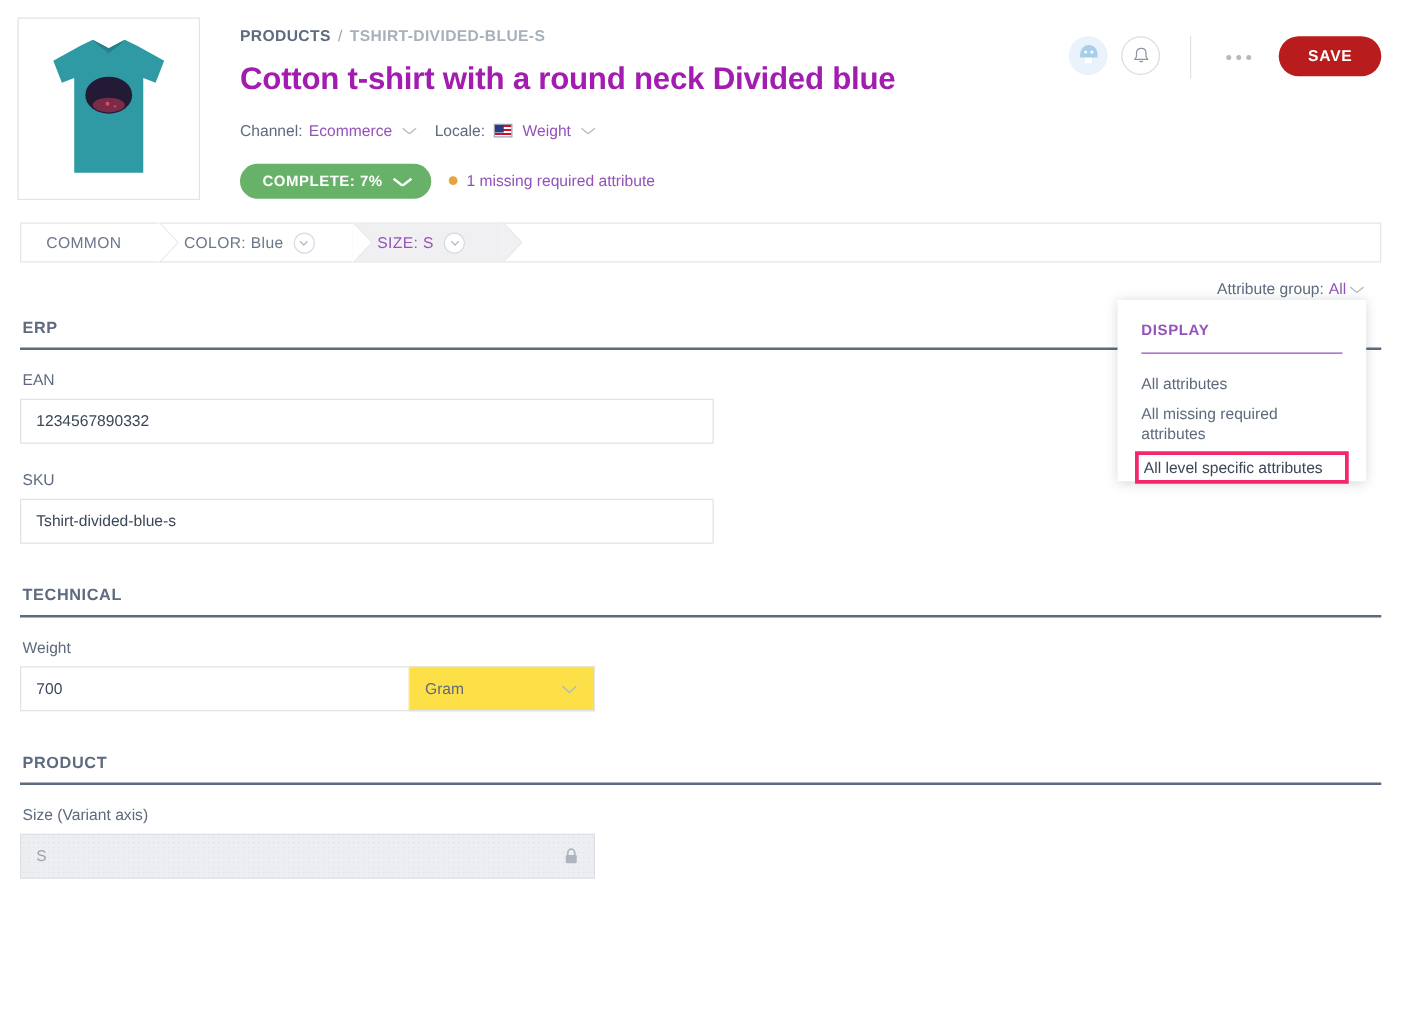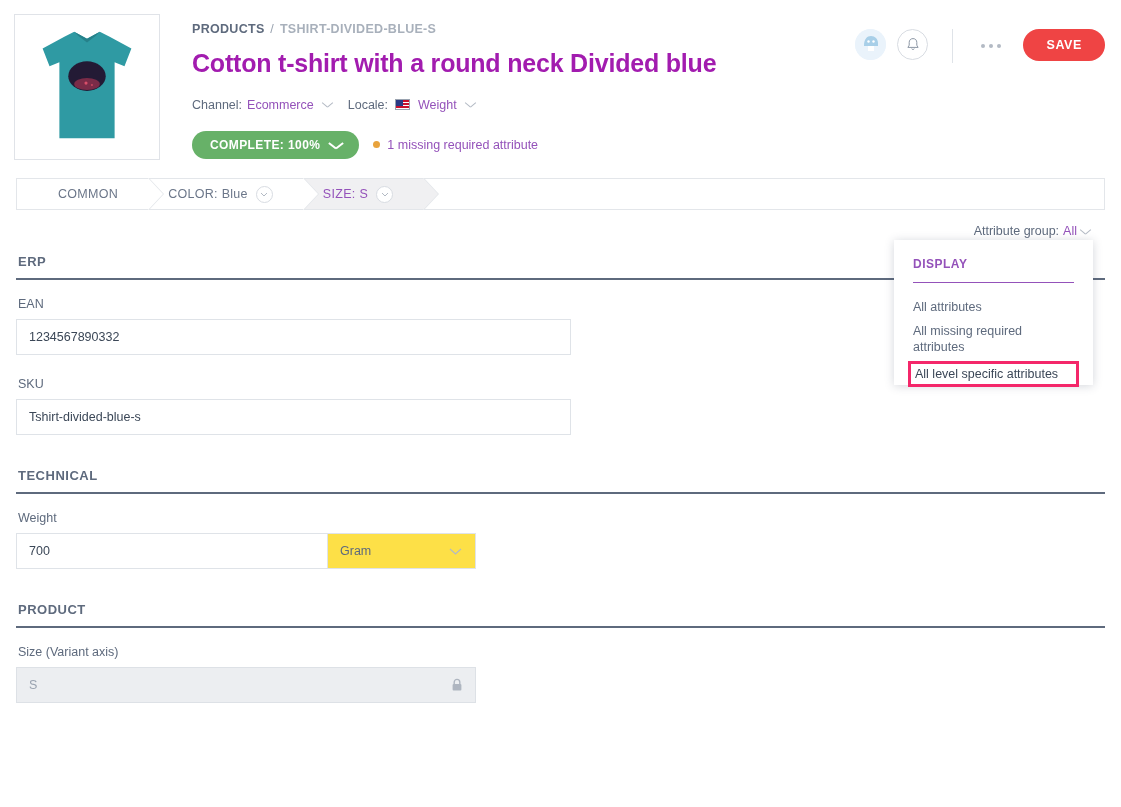--- a/index.html
+++ b/index.html
@@ -91,35 +91,34 @@
     margin-left: 11px; flex: 0 0 31px;
     display: flex; align-items: center; justify-content: center;
   }
   .divider-v { width: 1px; height: 34px; background: #dfe3e8; margin: 0 22px 0 24px; }
   .dots-btn {
     display: flex; align-items: center; gap: 4px; height: 34px;
     padding: 0 6px; background: none; border: none;
   }
   .dots-btn i { width: 4px; height: 4px; border-radius: 50%; background: #b3bac4; display: block; }
   .save-btn {
-    background: #ef4444; color: #ffffff; border: none;
+    background: #b91c1c; color: #ffffff; border: none;
     border-radius: 16px; height: 32px; padding: 0 23px;
     font-size: 12.5px; font-weight: bold; letter-spacing: .6px;
     font-family: "Liberation Sans", sans-serif; margin-left: 16px;
   }
 
   
   .tabbar {
     margin: 18px 16px 0 16px;
     height: 32px;
     border: 1px solid #e3e6ea;
     background: #ffffff;
     display: flex; align-items: stretch;
     position: relative;
-    padding-left: 21px;
   }
   .tab {
     position: relative; display: flex; align-items: center; gap: 8px;
     padding: 0 30px 0 20px;
     font-size: 12.5px; letter-spacing: .3px;
     color: #6b7689; white-space: nowrap;
   }
   .tab.active { background: #f0f0f2; color: #9452ba; }
   .tab::after {
     content: ""; position: absolute; right: -15px; top: -1px;
@@ -253,21 +252,21 @@
       <span class="meta-value">Ecommerce</span>
       <span class="chev"></span>
       <span class="meta-label">Locale:</span>
       <span class="flag"></span>
       <span class="meta-value">Weight</span>
       <span class="chev"></span>
     </div>
 
     <div class="status-row">
       <div class="complete-pill">
-        <span>COMPLETE: 100%</span>
+        <span>COMPLETE: 7%</span>
         <span class="chev-w"></span>
       </div>
       <div class="missing">
         <span class="dot-amber"></span>
         <span>1 missing required attribute</span>
       </div>
     </div>
   </div>
 
   <div class="head-tools">

